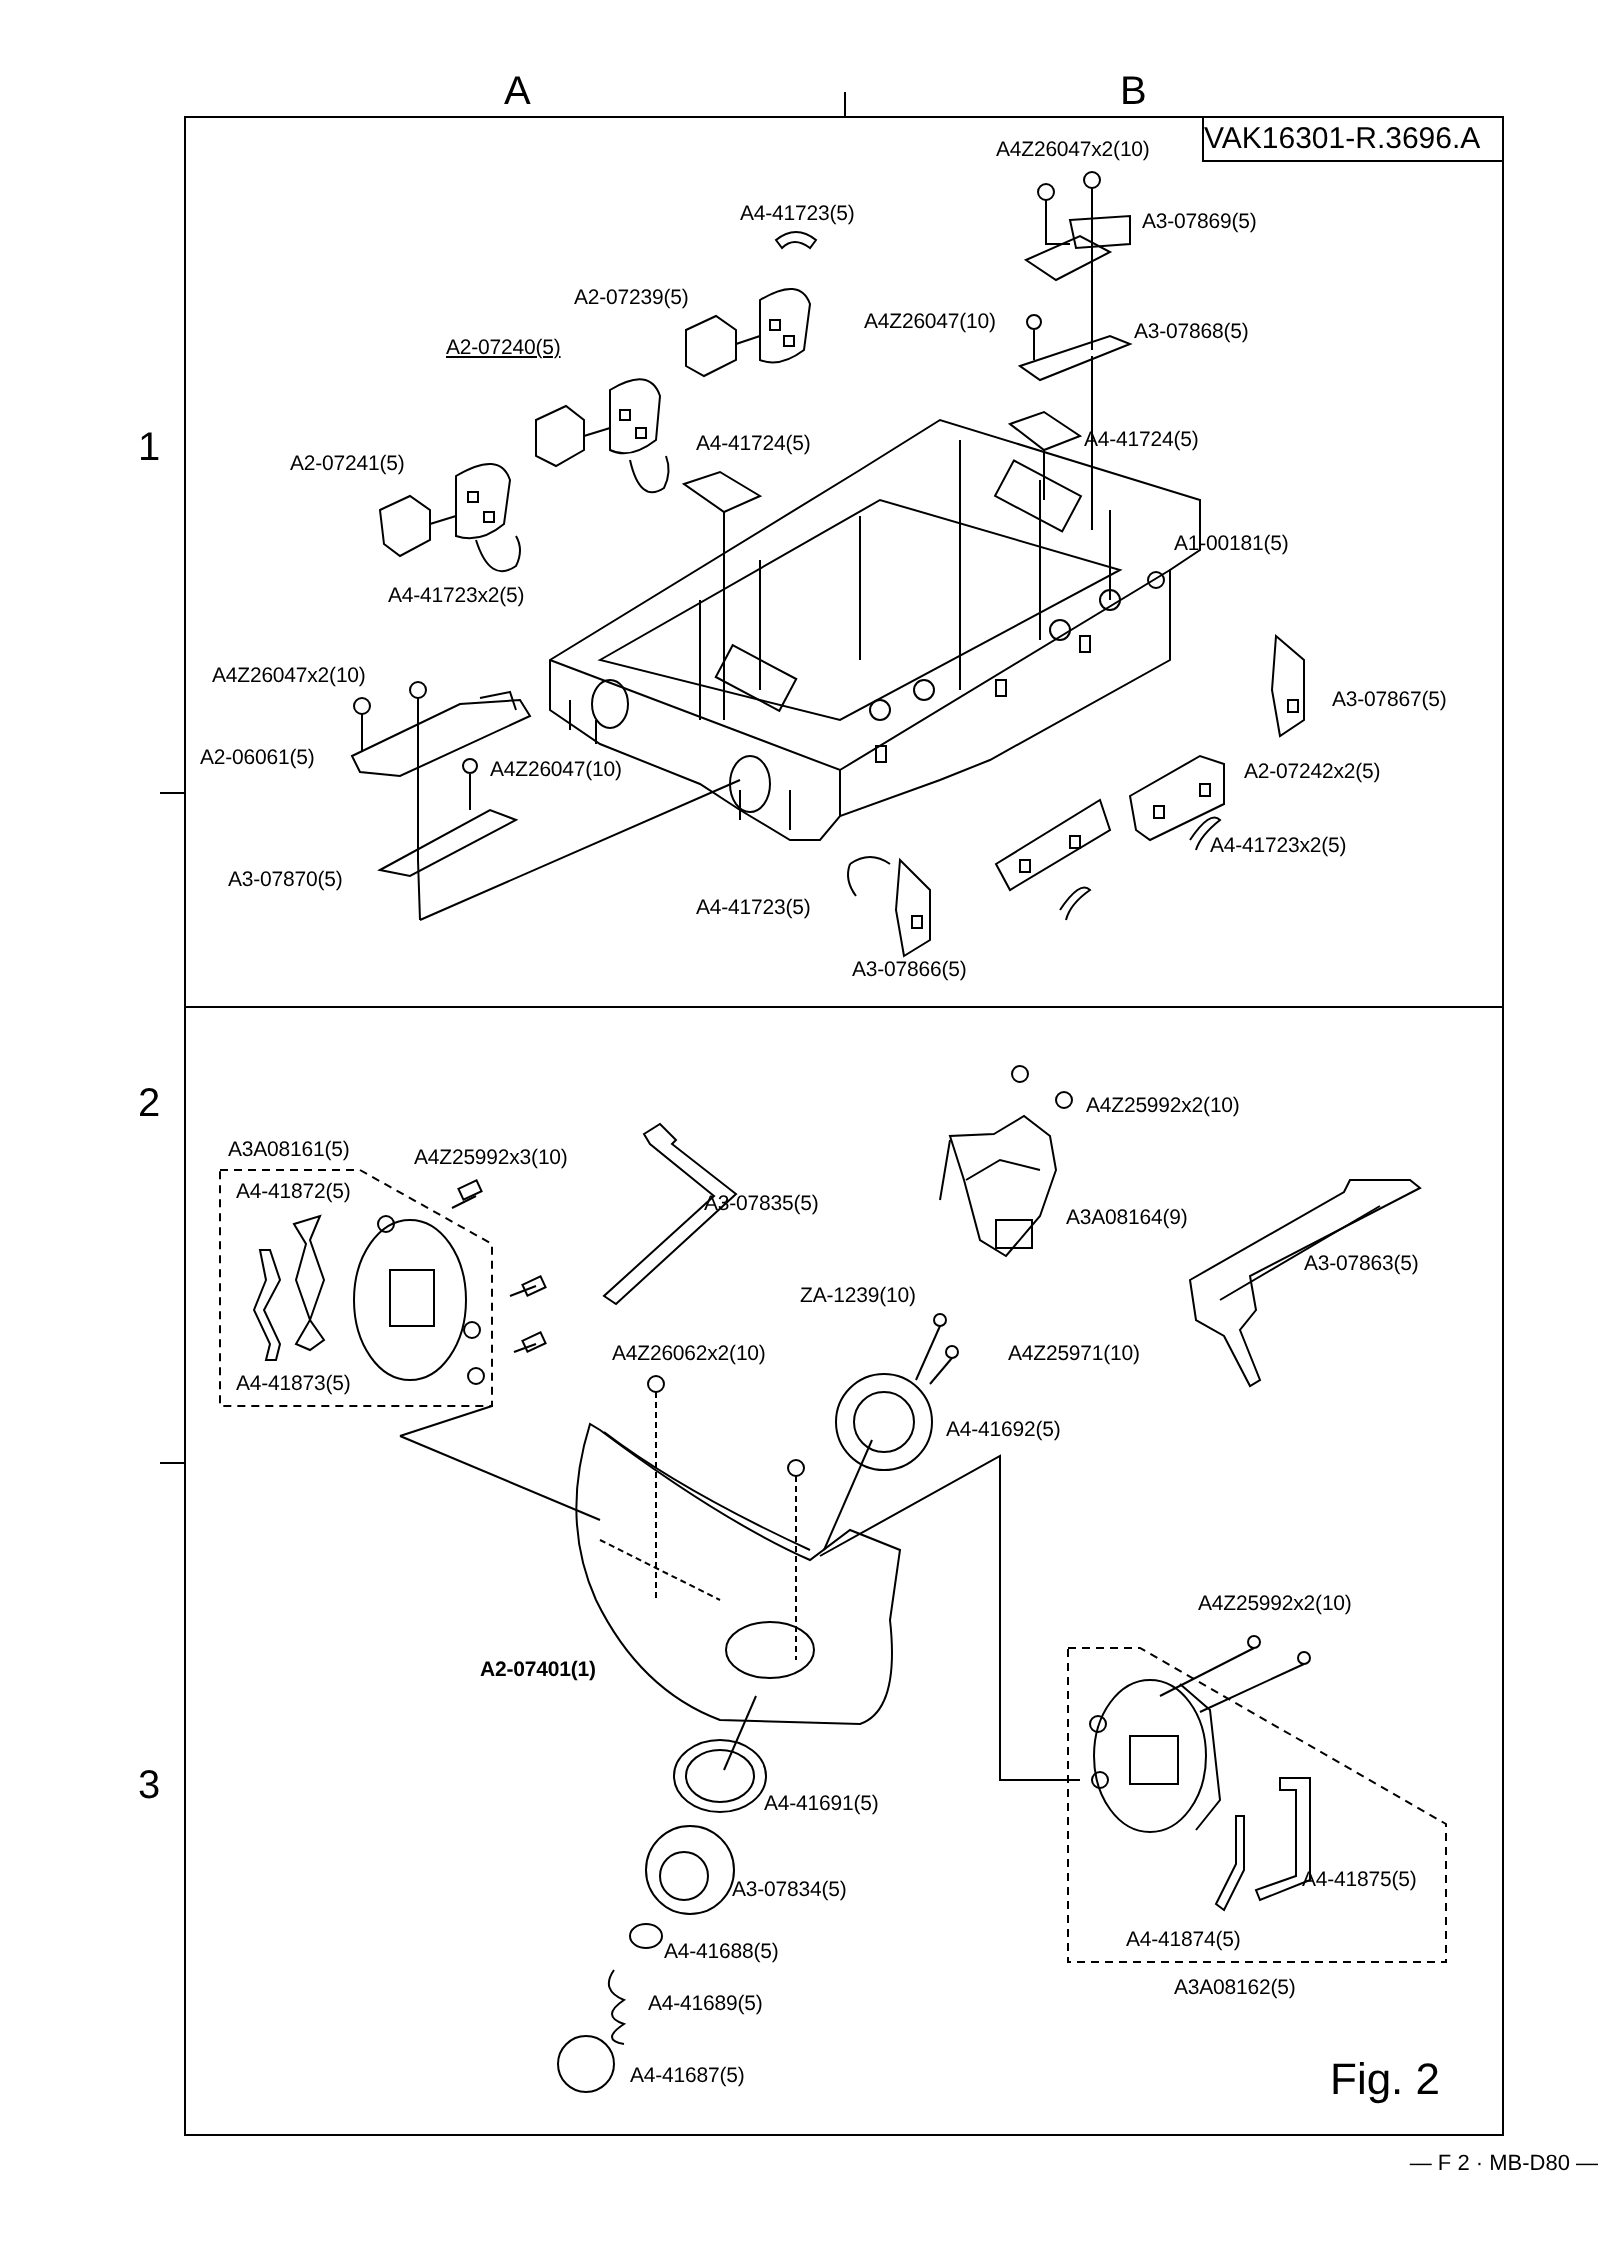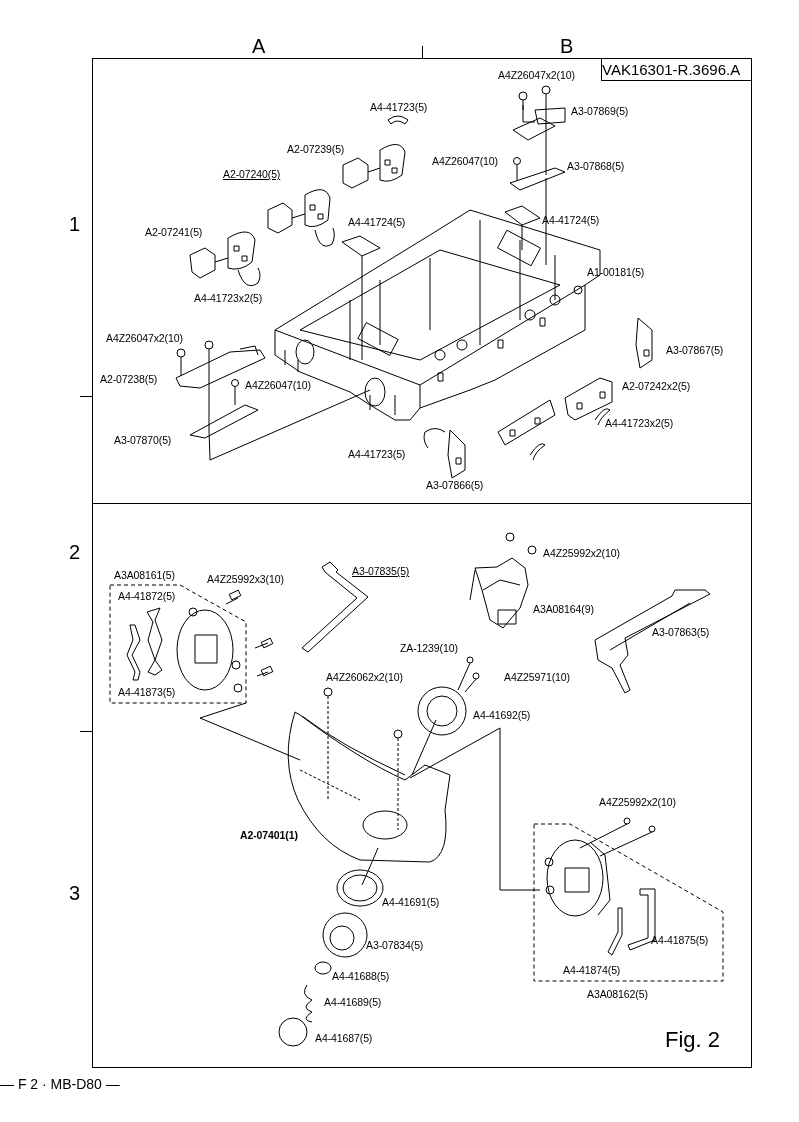--- a/index.html
+++ b/index.html
@@ -7,21 +7,21 @@
          font-family:"Liberation Sans", sans-serif; color:#000; }
   .abs { position:absolute; }
   .colhdr { font-size:20px; }
   .rowhdr { font-size:20px; }
   .frame { position:absolute; left:92px; top:58px; width:660px; height:1010px; border:1.5px solid #000; box-sizing:border-box; }
   .divider { position:absolute; left:92px; top:503px; width:660px; height:0; border-top:1.5px solid #000; }
   .tick { position:absolute; background:#000; }
   .docid { position:absolute; left:601px; top:59px; width:150px; height:22px; border:1.2px solid #000; border-top:none; border-right:none; box-sizing:border-box; font-size:15px; line-height:21px; }
   .lbl { position:absolute; font-size:10.5px; white-space:nowrap; letter-spacing:-0.1px; }
   .fig { position:absolute; left:665px; top:1027px; font-size:22px; }
-  .footer { position:absolute; left:0; width:799px; top:1076px; text-align:left; font-size:14px; }
+  .footer { position:absolute; left:0; width:799px; top:1076px; text-align:right; font-size:11px; }
   svg.art { position:absolute; left:0; top:0; width:799px; height:1122px; }
   svg.art * { vector-effect:non-scaling-stroke; }
 </style>
 </head>
 <body>
 
 <div class="abs colhdr" style="left:252px;top:35px;">A</div>
 <div class="abs colhdr" style="left:560px;top:35px;">B</div>
 <div class="tick" style="left:422px;top:46px;width:1px;height:12px;"></div>
 
@@ -213,37 +213,37 @@
 <div class="lbl" style="left:432px;top:155px;">A4Z26047(10)</div>
 <div class="lbl" style="left:567px;top:160px;">A3-07868(5)</div>
 <div class="lbl" style="left:223px;top:168px;text-decoration:underline;">A2-07240(5)</div>
 <div class="lbl" style="left:348px;top:216px;">A4-41724(5)</div>
 <div class="lbl" style="left:542px;top:214px;">A4-41724(5)</div>
 <div class="lbl" style="left:145px;top:226px;">A2-07241(5)</div>
 <div class="lbl" style="left:587px;top:266px;">A1-00181(5)</div>
 <div class="lbl" style="left:194px;top:292px;">A4-41723x2(5)</div>
 <div class="lbl" style="left:106px;top:332px;">A4Z26047x2(10)</div>
 <div class="lbl" style="left:666px;top:344px;">A3-07867(5)</div>
-<div class="lbl" style="left:100px;top:373px;">A2-07238(5)</div>
+<div class="lbl" style="left:100px;top:373px;">A2-06061(5)</div>
 <div class="lbl" style="left:245px;top:379px;">A4Z26047(10)</div>
 <div class="lbl" style="left:622px;top:380px;">A2-07242x2(5)</div>
 <div class="lbl" style="left:605px;top:417px;">A4-41723x2(5)</div>
 <div class="lbl" style="left:114px;top:434px;">A3-07870(5)</div>
 <div class="lbl" style="left:348px;top:448px;">A4-41723(5)</div>
 <div class="lbl" style="left:426px;top:479px;">A3-07866(5)</div>
 
-<div class="lbl" style="left:352px;top:565px;text-decoration:underline;">A3-07835(5)</div>
+<div class="lbl" style="left:352px;top:596px;">A3-07835(5)</div>
 <div class="lbl" style="left:543px;top:547px;">A4Z25992x2(10)</div>
 <div class="lbl" style="left:114px;top:569px;">A3A08161(5)</div>
 <div class="lbl" style="left:207px;top:573px;">A4Z25992x3(10)</div>
 <div class="lbl" style="left:118px;top:590px;">A4-41872(5)</div>
 <div class="lbl" style="left:533px;top:603px;">A3A08164(9)</div>
 <div class="lbl" style="left:652px;top:626px;">A3-07863(5)</div>
 <div class="lbl" style="left:400px;top:642px;">ZA-1239(10)</div>
-<div class="lbl" style="left:306px;top:671px;margin-left:20px;">A4Z26062x2(10)</div>
+<div class="lbl" style="left:306px;top:671px;">A4Z26062x2(10)</div>
 <div class="lbl" style="left:504px;top:671px;">A4Z25971(10)</div>
 <div class="lbl" style="left:118px;top:686px;">A4-41873(5)</div>
 <div class="lbl" style="left:473px;top:709px;">A4-41692(5)</div>
 <div class="lbl" style="left:599px;top:796px;">A4Z25992x2(10)</div>
 <div class="lbl" style="left:240px;top:829px;font-weight:bold;">A2-07401(1)</div>
 <div class="lbl" style="left:382px;top:896px;">A4-41691(5)</div>
 <div class="lbl" style="left:366px;top:939px;">A3-07834(5)</div>
 <div class="lbl" style="left:651px;top:934px;">A4-41875(5)</div>
 <div class="lbl" style="left:332px;top:970px;">A4-41688(5)</div>
 <div class="lbl" style="left:563px;top:964px;">A4-41874(5)</div>

